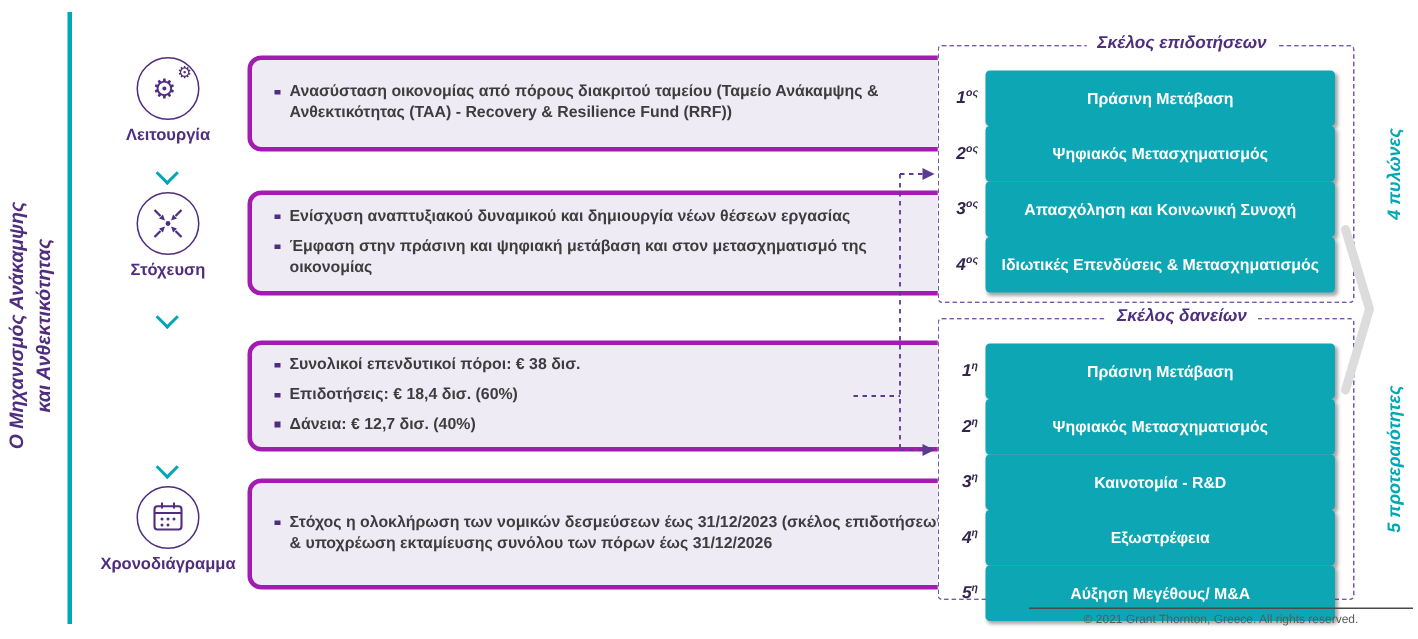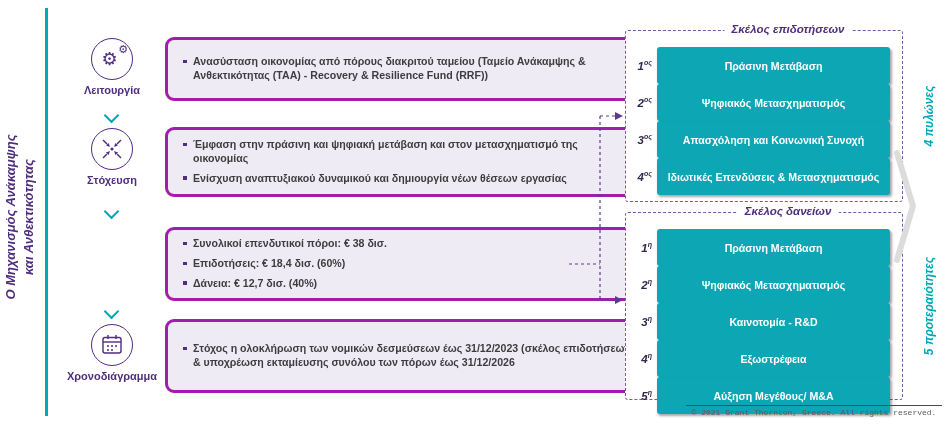--- a/index.html
+++ b/index.html
@@ -48,21 +48,21 @@
   
   .vlabel { position:absolute; transform:rotate(-90deg); color:#00A7B5; font-weight:bold;
     font-style:italic; font-size:12px; text-align:center; white-space:nowrap; height:16px; line-height:16px; }
   .vlabel-grants { left:869px; top:108px; width:120px; }
   .vlabel-loans { left:859px; top:298px; width:140px; }
 
   svg.overlay { position:absolute; pointer-events:none; }
   .dash { stroke:#5C3A8E; stroke-width:1.2; stroke-dasharray:3 3; fill:none; }
 
   
-  .footer { position:absolute; left:686px; top:405px; width:256px;font-family:Liberation Mono, monospace; }
+  .footer { position:absolute; left:686px; top:405px; width:256px; }
   .footer-line { height:1px; background:#4a4a4a; margin-bottom:2px; }
   .copyright { font-size:8px; color:#5a5a5a; text-align:center; }
 </style>
 </head>
 <body>
 
 <div class="canvas">
 
   <div class="vtitle">Ο Μηχανισμός Ανάκαμψης
 και Ανθεκτικότητας</div>
@@ -122,22 +122,22 @@
     <div class="stage-label">Χρονοδιάγραμμα</div>
   </div>
 
   <div class="ibox" style="top:37px;height:64px">
     <ul>
       <li>Ανασύσταση οικονομίας από πόρους διακριτού ταμείου (Ταμείο Ανάκαμψης &amp; Ανθεκτικότητας (ΤΑΑ) - Recovery &amp; Resilience Fund (RRF))</li>
     </ul>
   </div>
   <div class="ibox" style="top:127px;height:70px">
     <ul>
+      <li>Ενίσχυση αναπτυξιακού δυναμικού και δημιουργία νέων θέσεων εργασίας</li>
       <li>Έμφαση στην πράσινη και ψηφιακή μετάβαση και στον μετασχηματισμό της οικονομίας</li>
-      <li>Ενίσχυση αναπτυξιακού δυναμικού και δημιουργία νέων θέσεων εργασίας</li>
     </ul>
   </div>
   <div class="ibox" style="top:227px;height:74px">
     <ul>
       <li>Συνολικοί επενδυτικοί πόροι: € 38 δισ.</li>
       <li>Επιδοτήσεις: € 18,4 δισ. (60%)</li>
       <li>Δάνεια: € 12,7 δισ. (40%)</li>
     </ul>
   </div>
   <div class="ibox" style="top:319px;height:74px">

